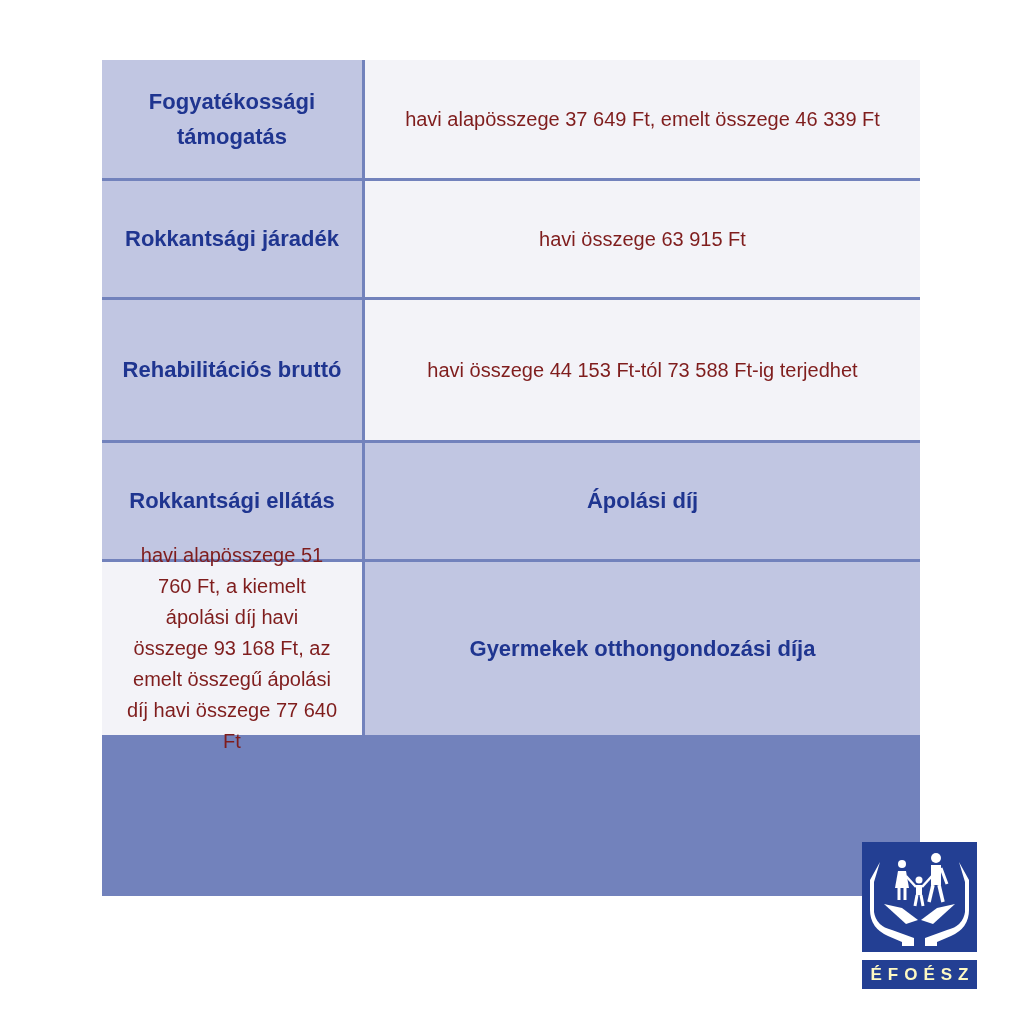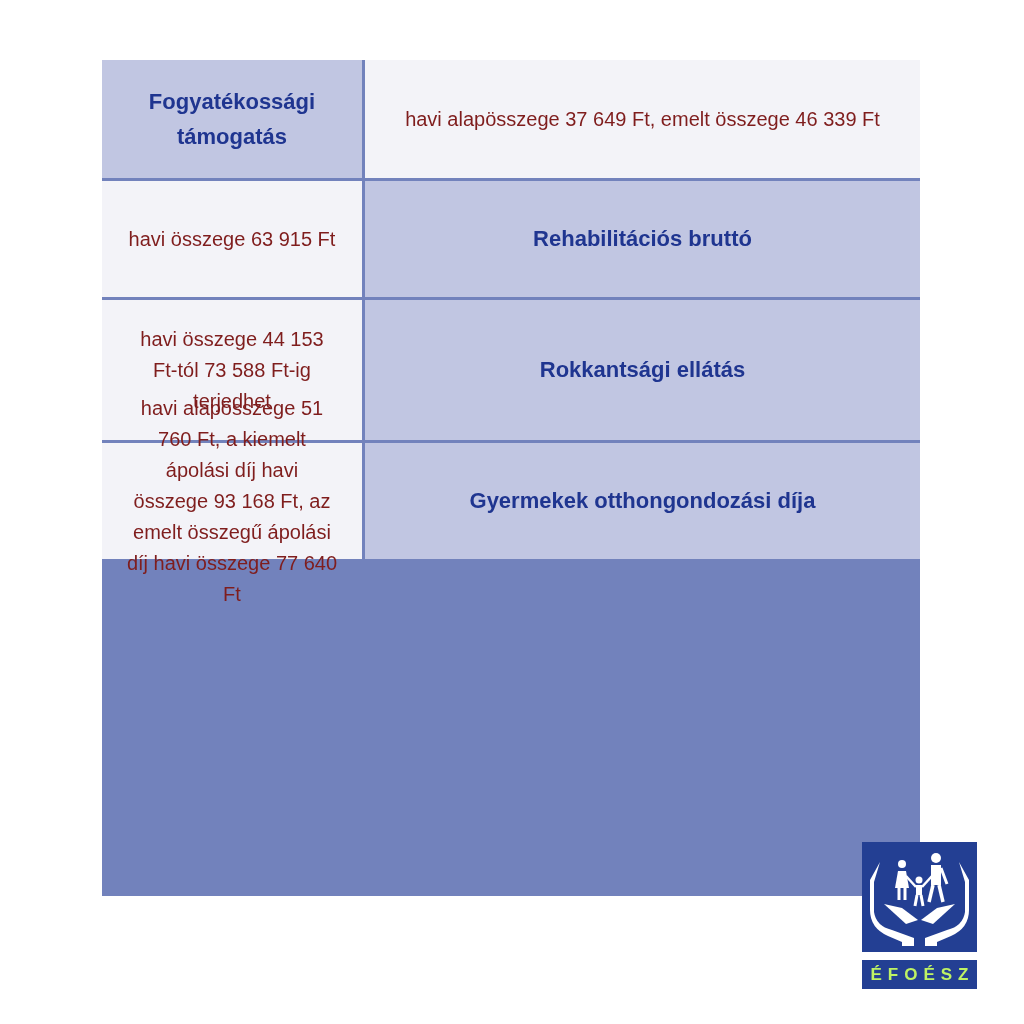--- a/index.html
+++ b/index.html
@@ -10,38 +10,40 @@
   .grid { width:100%; height:100%; display:grid; grid-template-columns:260px 1fr;
           grid-template-rows:118px 116px 140px 116px 173px 1fr; gap:3px; background:#7282bc; }
   .cell-label { background:#c1c6e2; color:#1f3590; font-weight:bold; font-size:22px;
           display:flex; align-items:center; justify-content:center; text-align:center; line-height:1.6;
           padding:0 16px; }
   .cell-value { background:#f3f3f8; color:#7f1d1d; font-size:20px; display:flex; align-items:center;
           justify-content:center; text-align:center; line-height:1.55; padding:0 24px; white-space:pre-line; }
   .logo { position:absolute; left:862px; top:842px; width:115px; height:147px; background:#ffffff; }
   .logo-mark { position:absolute; left:0; top:0; width:115px; height:110px; background:#233f93; }
   .logo-text { position:absolute; left:0; top:118px; width:115px; height:29px; background:#233f93;
-          color:#bef264; font-weight:bold; font-size:17px; letter-spacing:6px; display:flex;
+          color:#fef9c3; font-weight:bold; font-size:17px; letter-spacing:6px; display:flex;
           align-items:center; justify-content:center; padding-left:6px; box-sizing:border-box; }
 </style>
 </head>
 <body>
 
 <div class="table-frame">
   <div class="grid">
     <div class="cell-label">Fogyatékossági támogatás</div>
     <div class="cell-value">havi alapösszege 37 649 Ft, emelt összege 46 339 Ft</div>
 
+    <div class="cell-label">Rokkantsági járadék</div>
     <div class="cell-value">havi összege 63 915 Ft</div>
 
     <div class="cell-label">Rehabilitációs bruttó</div>
     <div class="cell-value">havi összege 44 153 Ft-tól 73 588 Ft-ig terjedhet</div>
 
     <div class="cell-label">Rokkantsági ellátás</div>
 
+    <div class="cell-label">Ápolási díj</div>
     <div class="cell-value">havi alapösszege 51 760 Ft, a kiemelt ápolási díj havi összege 93 168 Ft, az emelt összegű ápolási díj havi összege 77 640 Ft</div>
 
     <div class="cell-label">Gyermekek otthongondozási díja</div>
   </div>
 </div>
 
 <div class="logo">
   <div class="logo-mark">
     <svg width="115" height="110" viewBox="0 0 115 110">
       <g fill="#ffffff" stroke="#ffffff">

